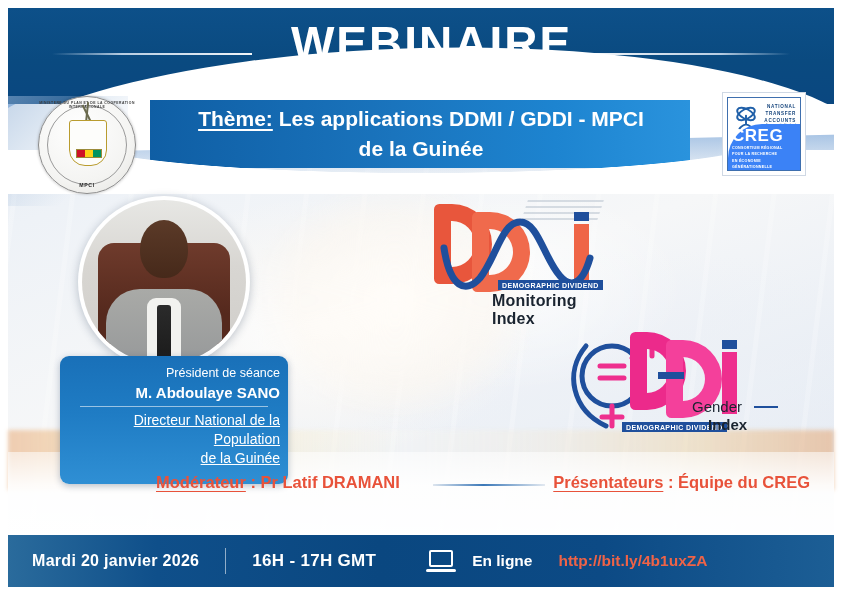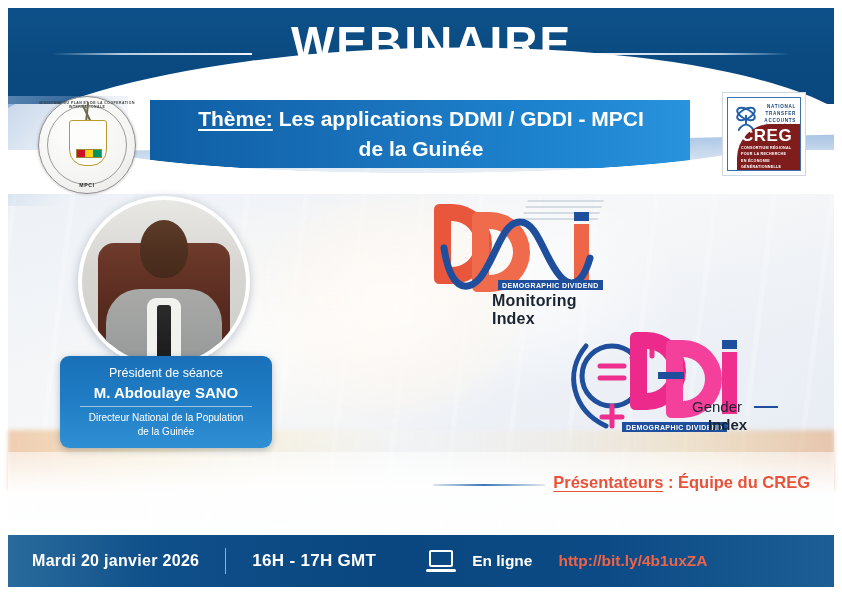--- a/index.html
+++ b/index.html
@@ -97,22 +97,22 @@
   .logo-creg{position:absolute;right:36px;top:92px;width:84px;height:84px;z-index:7;
      background:#ffffff;border:1px solid #cfd8e4;padding:4px;box-sizing:border-box;}
   .logo-creg .inner{position:relative;width:100%;height:100%;
      border:1px solid #3e6fae;box-sizing:border-box;overflow:hidden;background:#fff;}
   .logo-creg .nta{position:absolute;left:0;right:0;top:3px;height:32px;}
   .logo-creg .nta-txt{position:absolute;right:4px;top:3px;text-align:right;
      font-size:4.6px;line-height:1.5;letter-spacing:.7px;color:#15447c;font-weight:bold;}
   .logo-creg .nta-sub{position:absolute;right:4px;top:20px;text-align:right;
      font-size:3px;line-height:1.4;color:#6a7fa0;}
   .logo-creg .atom{position:absolute;left:6px;top:4px;width:24px;height:26px;}
-  .logo-creg .band{position:absolute;left:9px;right:0;bottom:0;height:46px;
-     background:#7f1d1d;border-radius:34px 0 0 0;}
+  .logo-creg .band{position:absolute;left:0;right:0;bottom:0;height:46px;
+     background:#3b82f6;border-radius:34px 0 0 0;}
   .logo-creg .creg-t{position:absolute;left:4px;top:3px;color:#ffffff;
      font-size:17px;font-weight:bold;letter-spacing:.5px;line-height:1;}
   .logo-creg .creg-s{position:absolute;left:4px;top:21px;right:3px;color:#ffffff;
      font-size:3.7px;line-height:1.75;letter-spacing:.25px;font-weight:bold;}
 
   
   .portrait{position:absolute;left:78px;top:196px;width:172px;height:172px;z-index:6;
      border-radius:50%;background:#ffffff;padding:4px;box-sizing:border-box;
      box-shadow:0 2px 10px rgba(30,50,80,.28);}
   .portrait .ph{position:relative;width:100%;height:100%;border-radius:50%;overflow:hidden;
@@ -123,28 +123,28 @@
      border-radius:50% 50% 46% 46%;background:linear-gradient(180deg,#5b3a28 0%,#46291a 100%);}
   .portrait .suit{position:absolute;left:50%;bottom:0;margin-left:-58px;width:116px;height:46%;
      background:linear-gradient(180deg,#a9aaa7 0%,#97999a 100%);
      border-radius:34px 34px 0 0;}
   .portrait .shirt{position:absolute;left:50%;bottom:0;margin-left:-17px;width:34px;height:40%;
      background:#f2f2ef;border-radius:9px 9px 0 0;}
   .portrait .tie{position:absolute;left:50%;bottom:0;margin-left:-7px;width:14px;height:36%;
      background:linear-gradient(180deg,#2b2b2b 0%,#1a1a1a 100%);border-radius:3px;}
 
   
-  .card{position:absolute;left:60px;top:356px;width:212px;z-index:8;
+  .card{position:absolute;left:60px;top:356px;width:228px;z-index:8;
      background:linear-gradient(180deg,#1970b8 0%,#1f7cc4 45%,#2f8fd4 100%);
-     border-radius:9px;padding:9px 8px 10px;box-sizing:border-box;
-     text-align:center;color:#ffffff;box-shadow:0 2px 7px rgba(20,50,90,.3);}
+     border-radius:9px;padding:9px 8px 16px;box-sizing:border-box;
+     text-align:right;color:#ffffff;box-shadow:0 2px 7px rgba(20,50,90,.3);}
   .card .role{font-size:12.5px;line-height:1.35;}
   .card .nm{font-size:15px;font-weight:bold;line-height:1.5;}
   .card .rule{height:1px;background:rgba(255,255,255,.55);margin:2px 12px 4px;}
-  .card .title{font-size:10px;line-height:1.35;}
+  .card .title{font-size:14px;line-height:1.35;text-decoration:underline;}
 
   
   .ddmi{position:absolute;left:428px;top:196px;width:186px;height:124px;z-index:5;}
   .ddmi .d1{position:absolute;left:6px;top:8px;width:58px;height:80px;
      border:17px solid #e8563c;border-radius:6px 46px 46px 6px;box-sizing:border-box;}
   .ddmi .d2{position:absolute;left:44px;top:16px;width:58px;height:80px;
      border:17px solid #f06a4c;border-radius:6px 46px 46px 6px;box-sizing:border-box;}
   .ddmi .ibar{position:absolute;left:146px;top:28px;width:15px;height:62px;background:#ef6547;}
   .ddmi .idot{position:absolute;left:146px;top:16px;width:15px;height:9px;background:#1f4f9c;}
   .ddmi .stripes{position:absolute;left:96px;top:4px;width:76px;height:24px;
@@ -318,20 +318,23 @@
     <div class="lbl-badge">DEMOGRAPHIC DIVIDEND</div>
     <div class="g-word">Gender</div>
     <div class="g-rule"></div>
     <div class="i-word">Index</div>
   </div>
 
   <div class="bg-warm"></div>
   <div class="bg-soft-white"></div>
 
   <div class="modrow">
+    <div class="mod">
+      <span class="u">Modérateur</span><span> : </span><span>Pr Latif DRAMANI</span>
+    </div>
     <div class="mid-rule"></div>
     <div class="pres">
       <span class="u">Présentateurs</span><span> : </span><span>Équipe du CREG</span>
     </div>
   </div>
 
   <div class="footer">
     <div class="date">Mardi 20 janvier 2026</div>
     <div class="vsep"></div>
     <div class="time">16H - 17H GMT</div>

